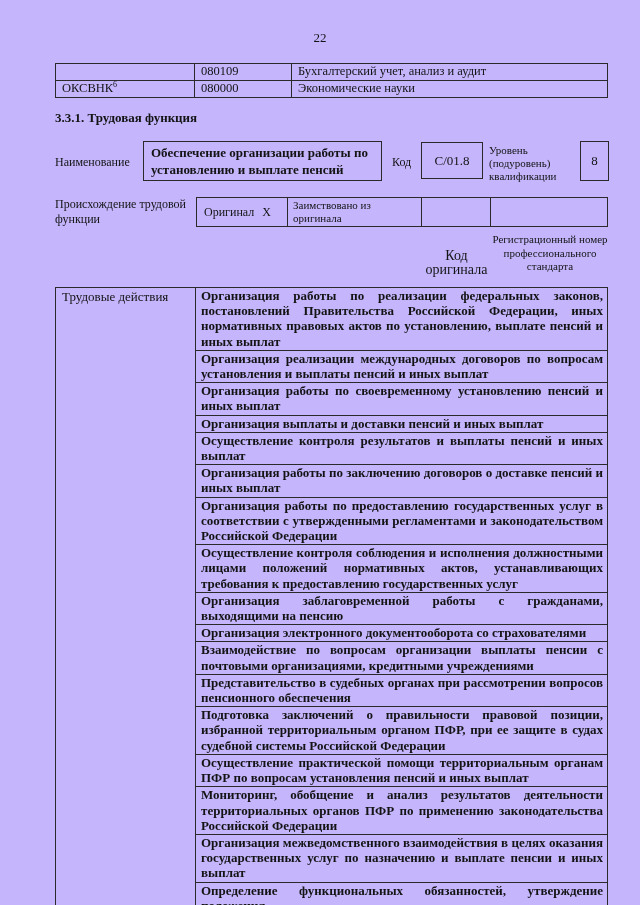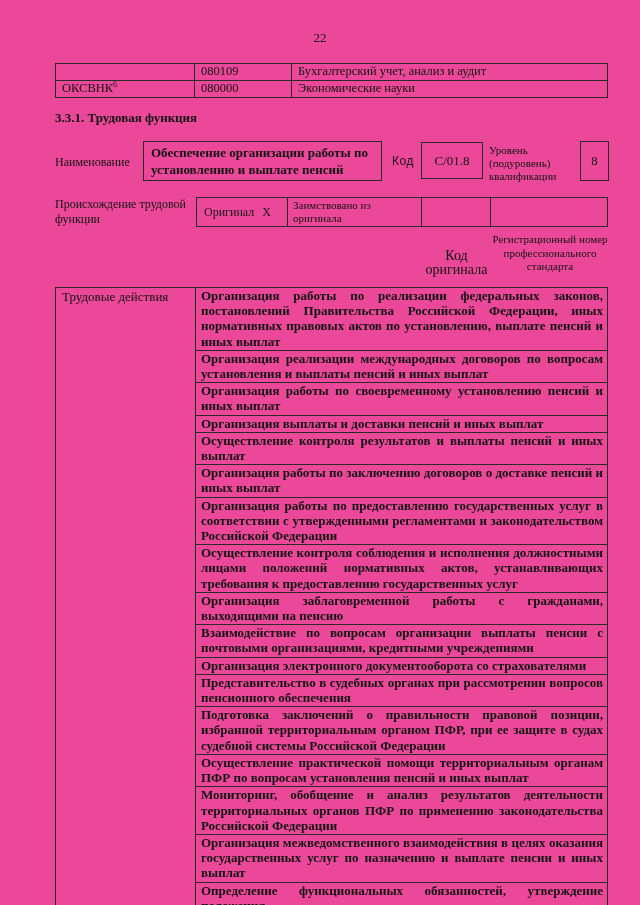--- a/index.html
+++ b/index.html
@@ -2,41 +2,41 @@
 <html lang="ru"><head>
 <meta charset="utf-8">
 <style>
   * { margin:0; padding:0; box-sizing:border-box; }
   html,body { background:#fff; }
   body {
     width:640px; height:905px; position:relative; overflow:hidden;
     font-family:"Liberation Serif","DejaVu Serif",serif;
     color:#141414; -webkit-font-smoothing:antialiased;
   }
-  .page { position:absolute; inset:0; background:#ec4899; }
+  .page { position:absolute; inset:0; background:#c4b5fd; }
 
   .page-number { position:absolute; top:30px; left:0; width:640px; text-align:center;
     font-size:13px; }
 
   
   .top-table { position:absolute; left:55px; top:63px; width:553px;
     border:1px solid #2a2a2a; }
   .tt-row { display:grid; grid-template-columns:138px 97px 1fr; }
   .tt-row + .tt-row { border-top:1px solid #2a2a2a; }
   .tt-cell { font-size:12.5px; line-height:15px; padding:0 6px; height:16px; overflow:hidden; }
   .tt-cell + .tt-cell { border-left:1px solid #2a2a2a; }
   sup { font-size:8px; vertical-align:super; line-height:0; }
 
   .section-heading { position:absolute; left:55px; top:110px; font-size:13px; font-weight:bold; }
 
   
   .fn-name-label { position:absolute; left:55px; top:155px; font-size:12px; }
   .fn-name-box { position:absolute; left:143px; top:141px; width:239px; height:40px;
     border:1px solid #2a2a2a; padding:2px 7px; font-size:13px; font-weight:bold; line-height:17px; }
-  .fn-code-label { position:absolute; left:392px; top:155px; font-size:12px;font-family:Liberation Mono, monospace; }
+  .fn-code-label { position:absolute; left:392px; top:155px; font-size:12px; }
   .fn-code-box { position:absolute; left:421px; top:142px; width:62px; height:37px;
     border:1px solid #2a2a2a; display:flex; align-items:center; justify-content:center; font-size:13px; }
   .fn-level-label { position:absolute; left:489px; top:144px; width:90px;
     font-size:11px; line-height:13px; }
   .fn-level-box { position:absolute; left:580px; top:141px; width:29px; height:40px;
     border:1px solid #2a2a2a; display:flex; align-items:center; justify-content:center; font-size:13px; }
 
   
   .origin-label { position:absolute; left:55px; top:197px; width:138px; font-size:12px; line-height:15px; }
   .origin-table { position:absolute; left:196px; top:197px; width:412px; height:30px;
@@ -107,22 +107,22 @@
     <div class="mt-right">
       <div class="mt-row">Организация работы по реализации федеральных законов, постановлений Правительства Российской Федерации, иных нормативных правовых актов по установлению, выплате пенсий и иных выплат</div>
       <div class="mt-row">Организация реализации международных договоров по вопросам установления и выплаты пенсий и иных выплат</div>
       <div class="mt-row">Организация работы по своевременному установлению пенсий и иных выплат</div>
       <div class="mt-row">Организация выплаты и доставки пенсий и иных выплат</div>
       <div class="mt-row">Осуществление контроля результатов и выплаты пенсий и иных выплат</div>
       <div class="mt-row">Организация работы по заключению договоров о доставке пенсий и иных выплат</div>
       <div class="mt-row">Организация работы по предоставлению государственных услуг в соответствии с утвержденными регламентами и законодательством Российской Федерации</div>
       <div class="mt-row">Осуществление контроля соблюдения и исполнения должностными лицами положений нормативных актов, устанавливающих требования к предоставлению государственных услуг</div>
       <div class="mt-row">Организация заблаговременной работы с гражданами, выходящими на пенсию</div>
+      <div class="mt-row">Организация электронного документооборота со страхователями</div>
       <div class="mt-row">Взаимодействие по вопросам организации выплаты пенсии с почтовыми организациями, кредитными учреждениями</div>
-      <div class="mt-row">Организация электронного документооборота со страхователями</div>
       <div class="mt-row">Представительство в судебных органах при рассмотрении вопросов пенсионного обеспечения</div>
       <div class="mt-row">Подготовка заключений о правильности правовой позиции, избранной территориальным органом ПФР, при ее защите в судах судебной системы Российской Федерации</div>
       <div class="mt-row">Осуществление практической помощи территориальным органам ПФР по вопросам установления пенсий и иных выплат</div>
       <div class="mt-row">Мониторинг, обобщение и анализ результатов деятельности территориальных органов ПФР по применению законодательства Российской Федерации</div>
       <div class="mt-row">Организация межведомственного взаимодействия в целях оказания государственных услуг по назначению и выплате пенсии и иных выплат</div>
       <div class="mt-row">Определение функциональных обязанностей, утверждение положения</div>
     </div>
   </div>
 
 </div>

